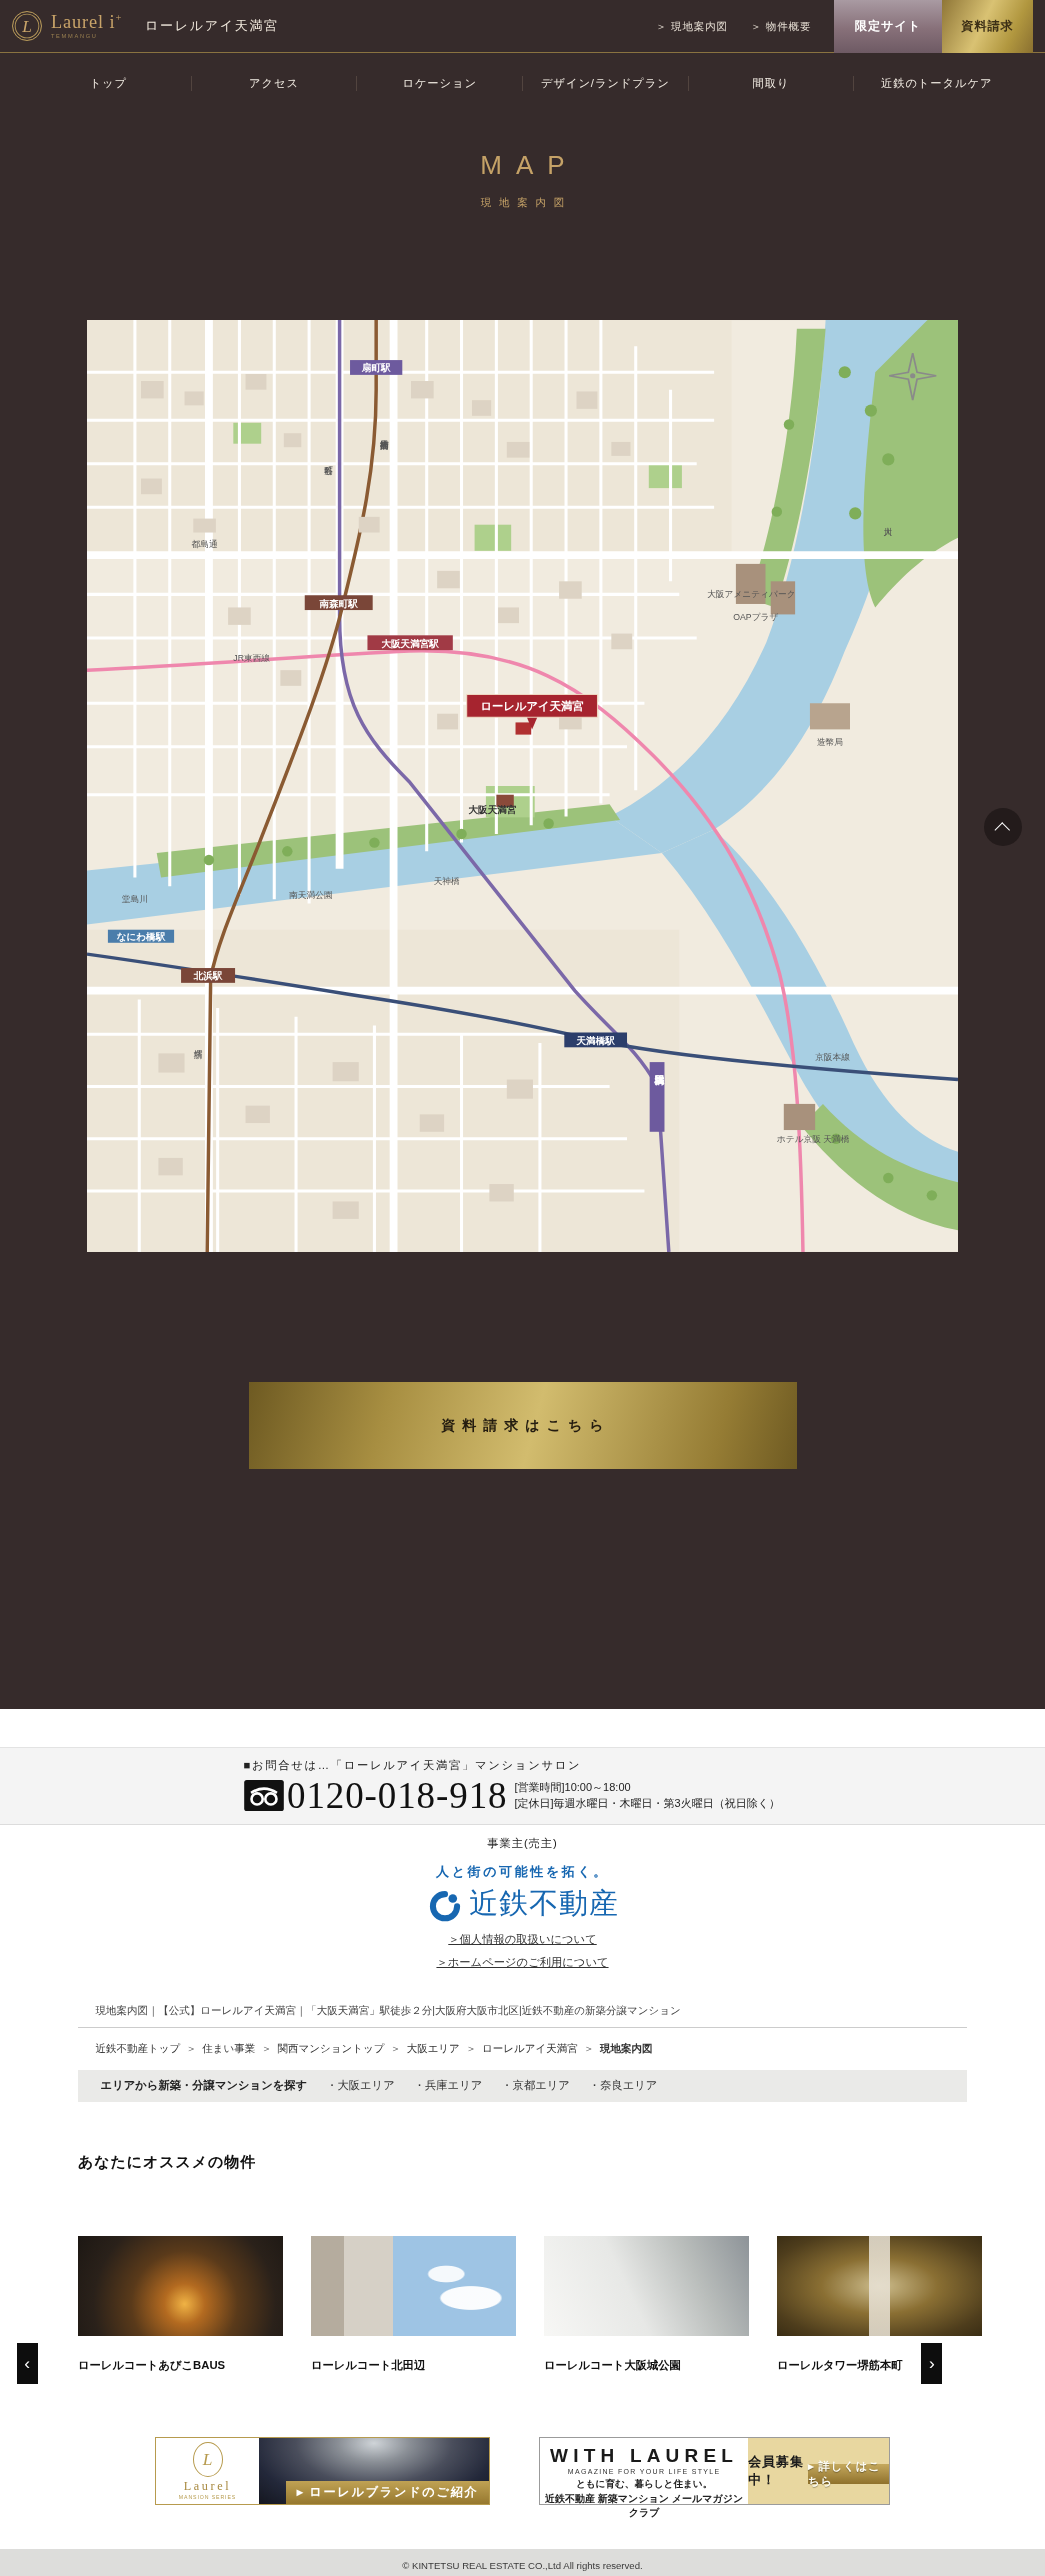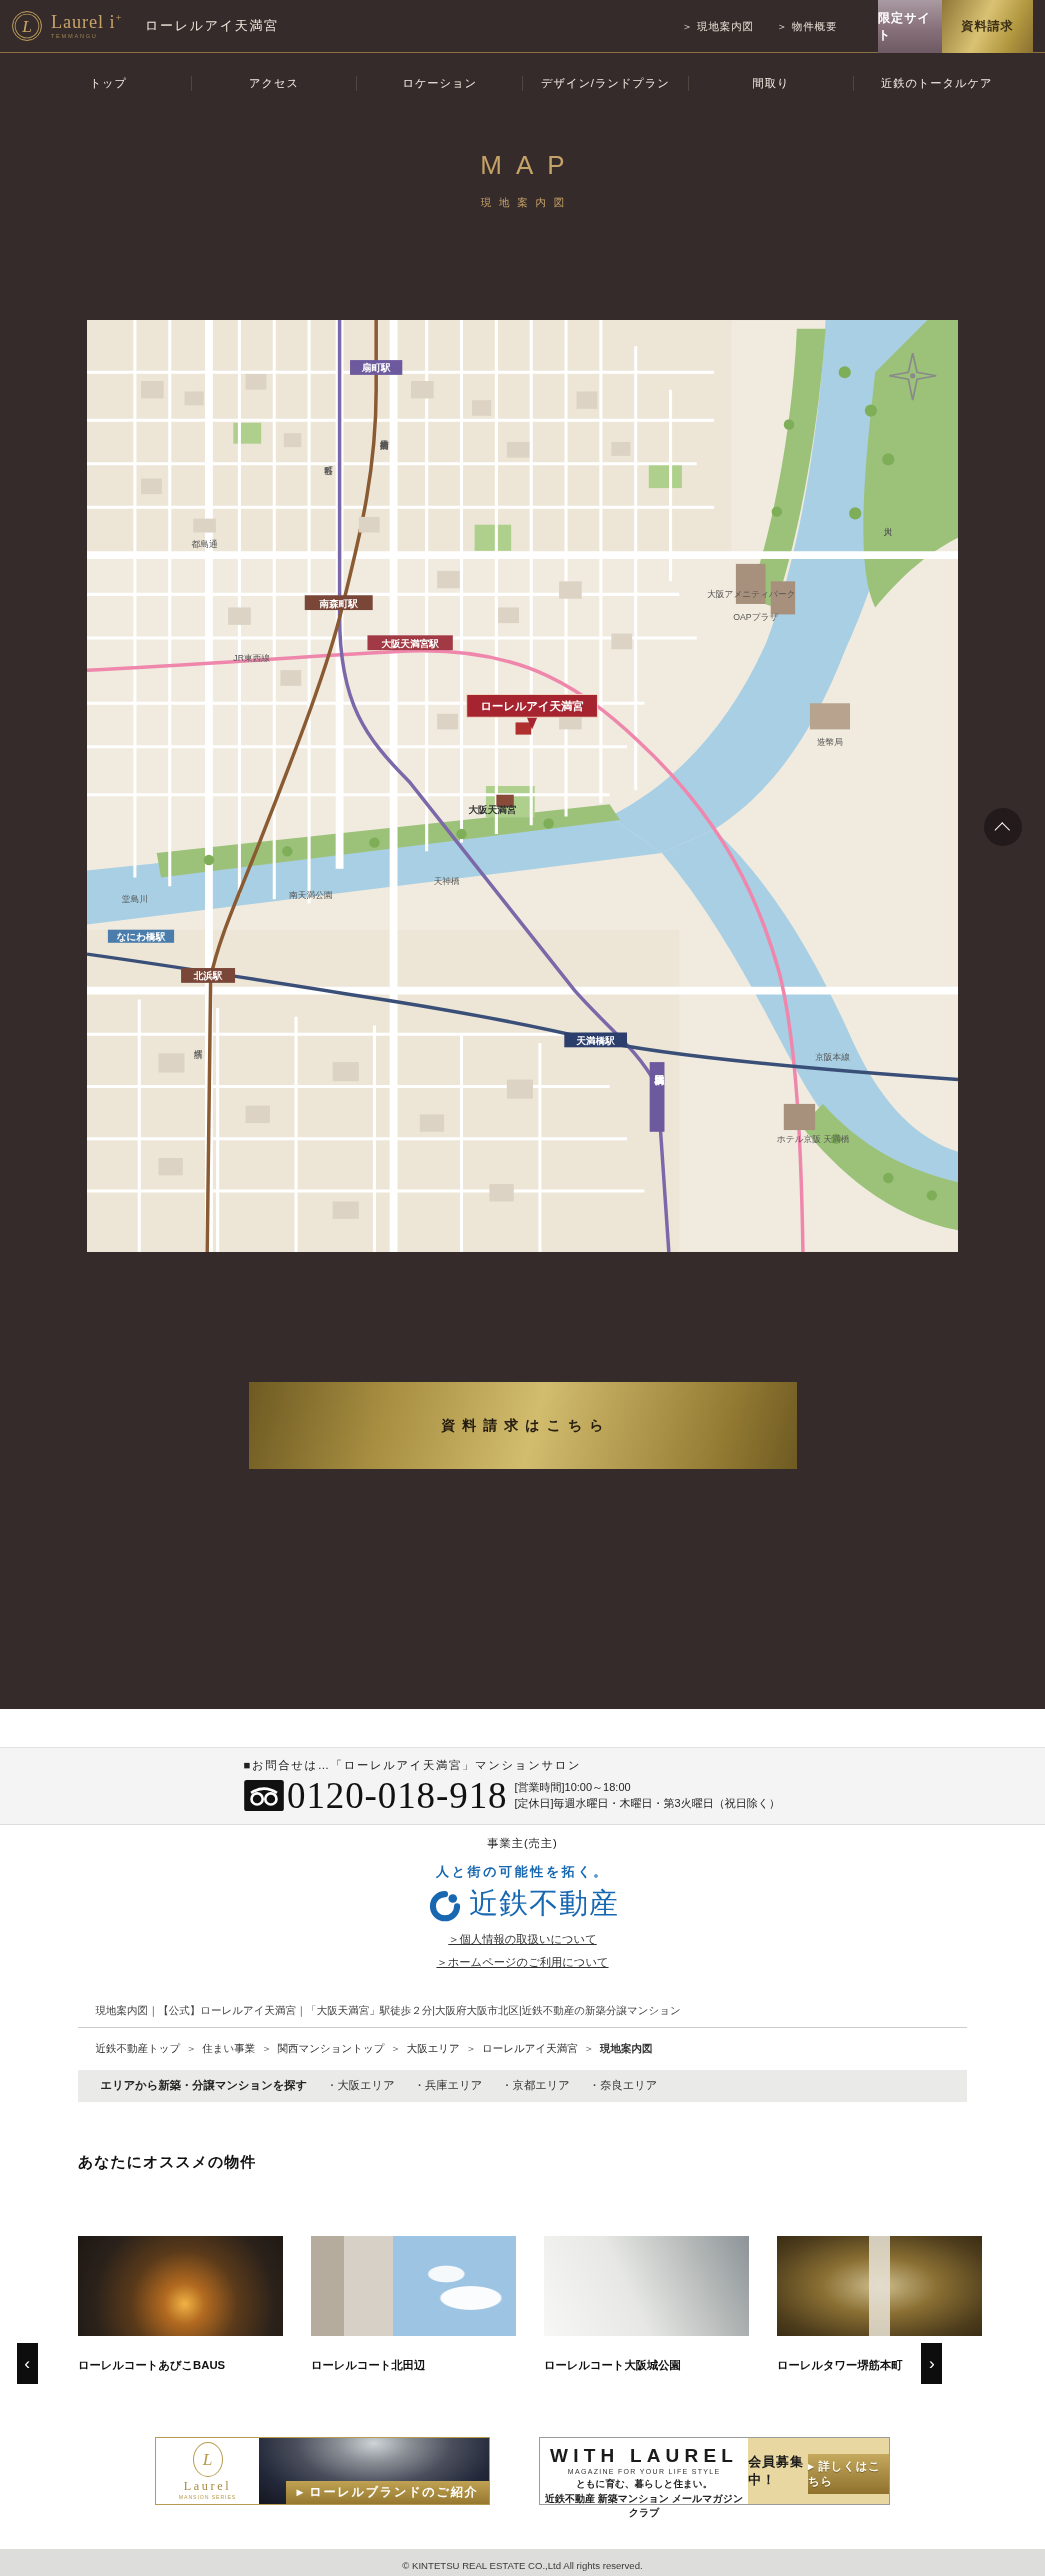--- a/index.html
+++ b/index.html
@@ -12,21 +12,21 @@
   .logo-mark { width:30px; height:30px; border:1.3px solid #b89a5a; border-radius:50%;
     color:#c9a469; font-family:"Liberation Serif", serif; font-style:italic; font-size:17.4px;
     display:flex; align-items:center; justify-content:center; box-shadow:inset 0 0 0 1.7px #362b2b, inset 0 0 0 2.6px #b89a5a; }
   .logo-text { color:#c9a469; font-family:"Liberation Serif", serif; font-size:18.3px; letter-spacing:0.9px; line-height:1; }
   .logo-text sup { font-size:10.5px; }
   .logo-sub { color:#9a8050; font-size:5.7px; letter-spacing:1.7px; margin-top:1.7px; }
   .logo-property { color:#f0e8dc; font-size:13px; margin-left:14px; letter-spacing:1.7px; }
   .header-right { position:absolute; right:12px; top:0; height:53px; display:flex; align-items:center; }
   .header-link { color:#e8e0d5; font-size:10.5px; margin-right:22.6px; letter-spacing:0.9px; cursor:pointer; }
   .hbtn { height:53px; display:flex; align-items:center; justify-content:center; font-size:12.2px; font-weight:bold; cursor:pointer; }
-  .hbtn-limited { width:64px; background:linear-gradient(180deg,#a99aa2 0%,#877079 55%,#6e5a64 100%); color:#fff; letter-spacing:0.9px;margin-left:18px; }
+  .hbtn-limited { width:108px; background:linear-gradient(180deg,#a99aa2 0%,#877079 55%,#6e5a64 100%); color:#fff; letter-spacing:0.9px; }
   .hbtn-request { width:91px; background:linear-gradient(115deg,#8f7637 0%,#d9c273 45%,#b1973f 75%,#8a7030 100%); color:#3c2f16; letter-spacing:0.9px; }
 
   
   .nav { height:38px; background:#362b2b; display:flex; align-items:flex-end; justify-content:space-around; padding:0 26px; }
   .nav-item { color:#f2ece3; font-size:11.3px; letter-spacing:0.9px; cursor:pointer; flex:1; text-align:center;
     border-left:0.9px solid #52443f; }
   .nav-item:first-child { border-left:none; }
 
   
   .dark-section { background:#362b2b; padding-bottom:240px; position:relative; }
@@ -112,21 +112,21 @@
     background:linear-gradient(180deg,#c0a254,#96782f); color:#fff; font-size:12.2px; font-weight:bold;
     display:flex; align-items:center; letter-spacing:1.7px; font-family:"Liberation Serif", serif; }
   .banner-with { width:351px; height:68px; border:0.9px solid #9b9b9b; display:flex; cursor:pointer; background:#fff; }
   .bw-left { width:218px; text-align:center; padding-top:7px; }
   .bw-title { font-size:19px; font-weight:bold; letter-spacing:5.2px; color:#1a1a1a; }
   .bw-sub { font-size:7px; letter-spacing:1.3px; color:#333; margin-top:0.9px; }
   .bw-line1 { font-size:9.6px; font-weight:bold; color:#222; margin-top:3.5px; }
   .bw-line2 { font-size:10px; font-weight:bold; color:#222; margin-top:0.9px; }
   .bw-right { flex:1; background:#e8d7a0; display:flex; flex-direction:row; align-items:center; justify-content:center; }
   .bw-badge { font-size:13px; font-weight:bold; color:#1a1a1a; letter-spacing:0.9px; }
-  .bw-btn { margin-top:6.1px; width:113px; height:40px; background:linear-gradient(180deg,#c5a95e,#8f712c);
+  .bw-btn { margin-top:6.1px; width:113px; height:20px; background:linear-gradient(180deg,#c5a95e,#8f712c);
     color:#fdfdf5; font-size:11.3px; font-weight:bold; display:flex; align-items:center; justify-content:center;
     letter-spacing:0.9px; text-shadow:0 0.9px 0.9px rgba(0,0,0,.35); }
 
   
   .footer { margin-top:44px; height:32px; background:#dddddb; display:flex; align-items:center; justify-content:center; }
   .footer-text { font-size:9.6px; color:#3a3a3a; }
 
   
   .st-box { font-size:11px; font-weight:bold; fill:#fff; }
   .m-label { font-size:10px; fill:#555; }

